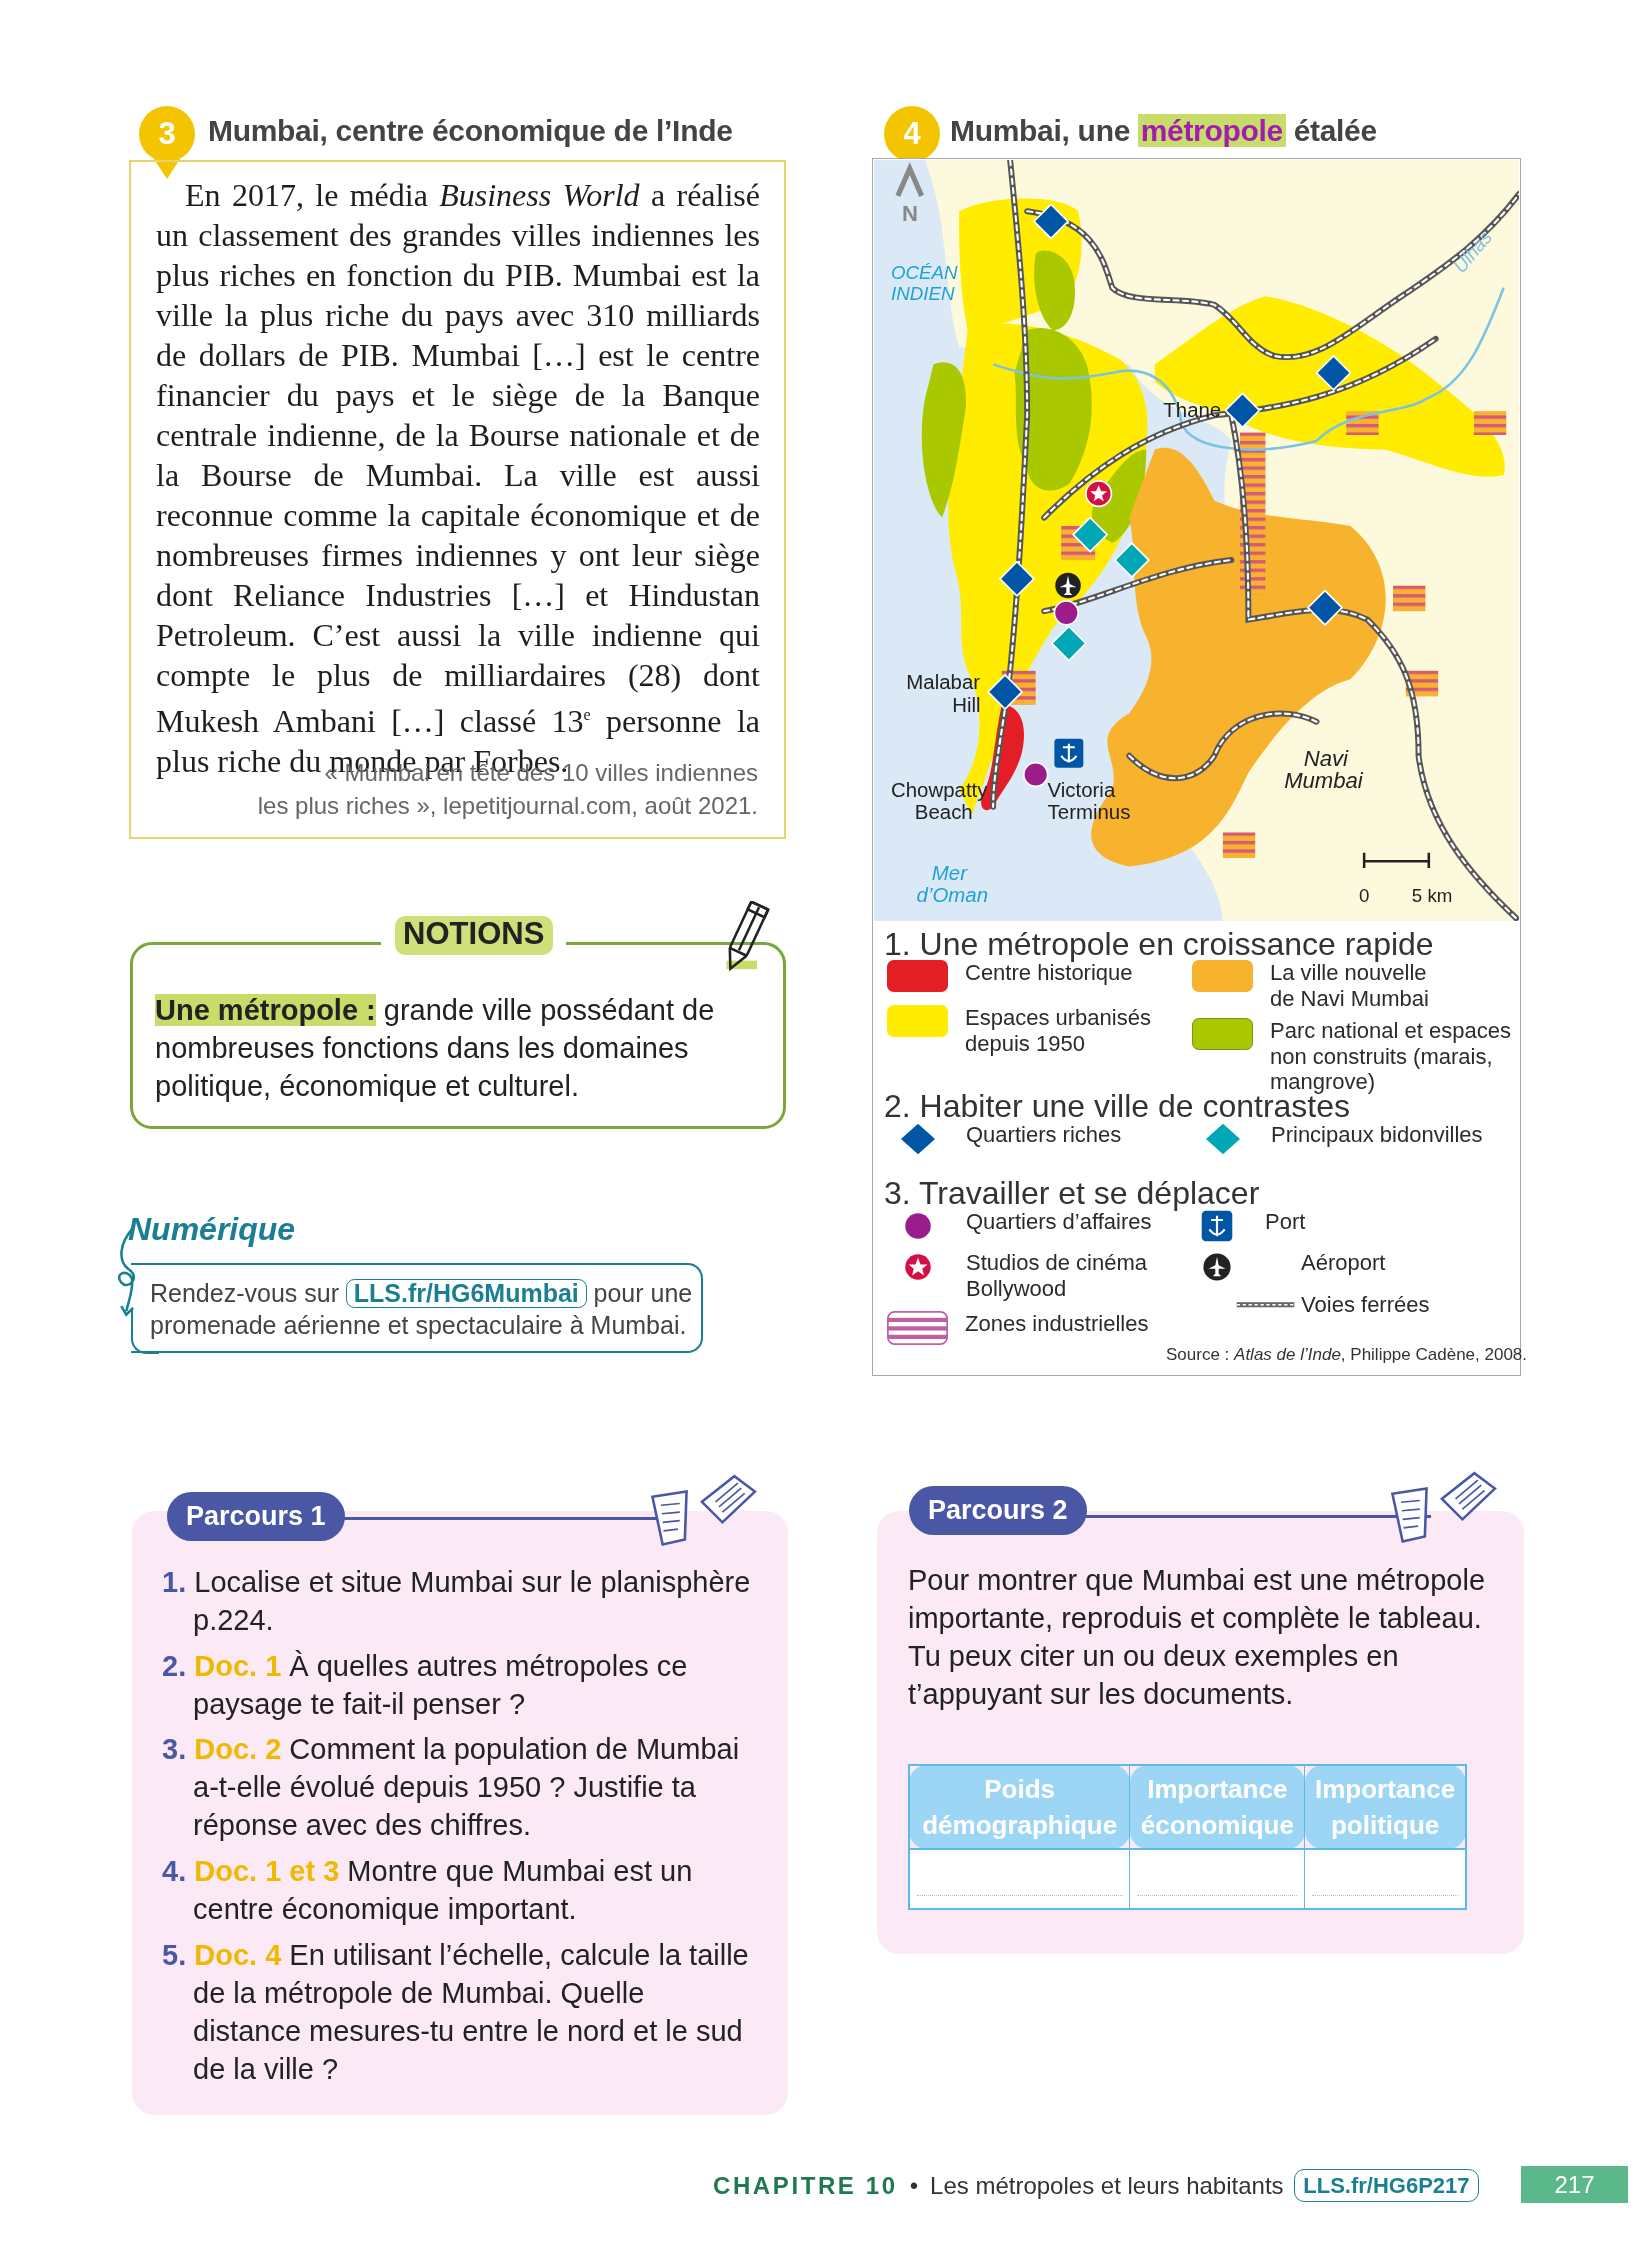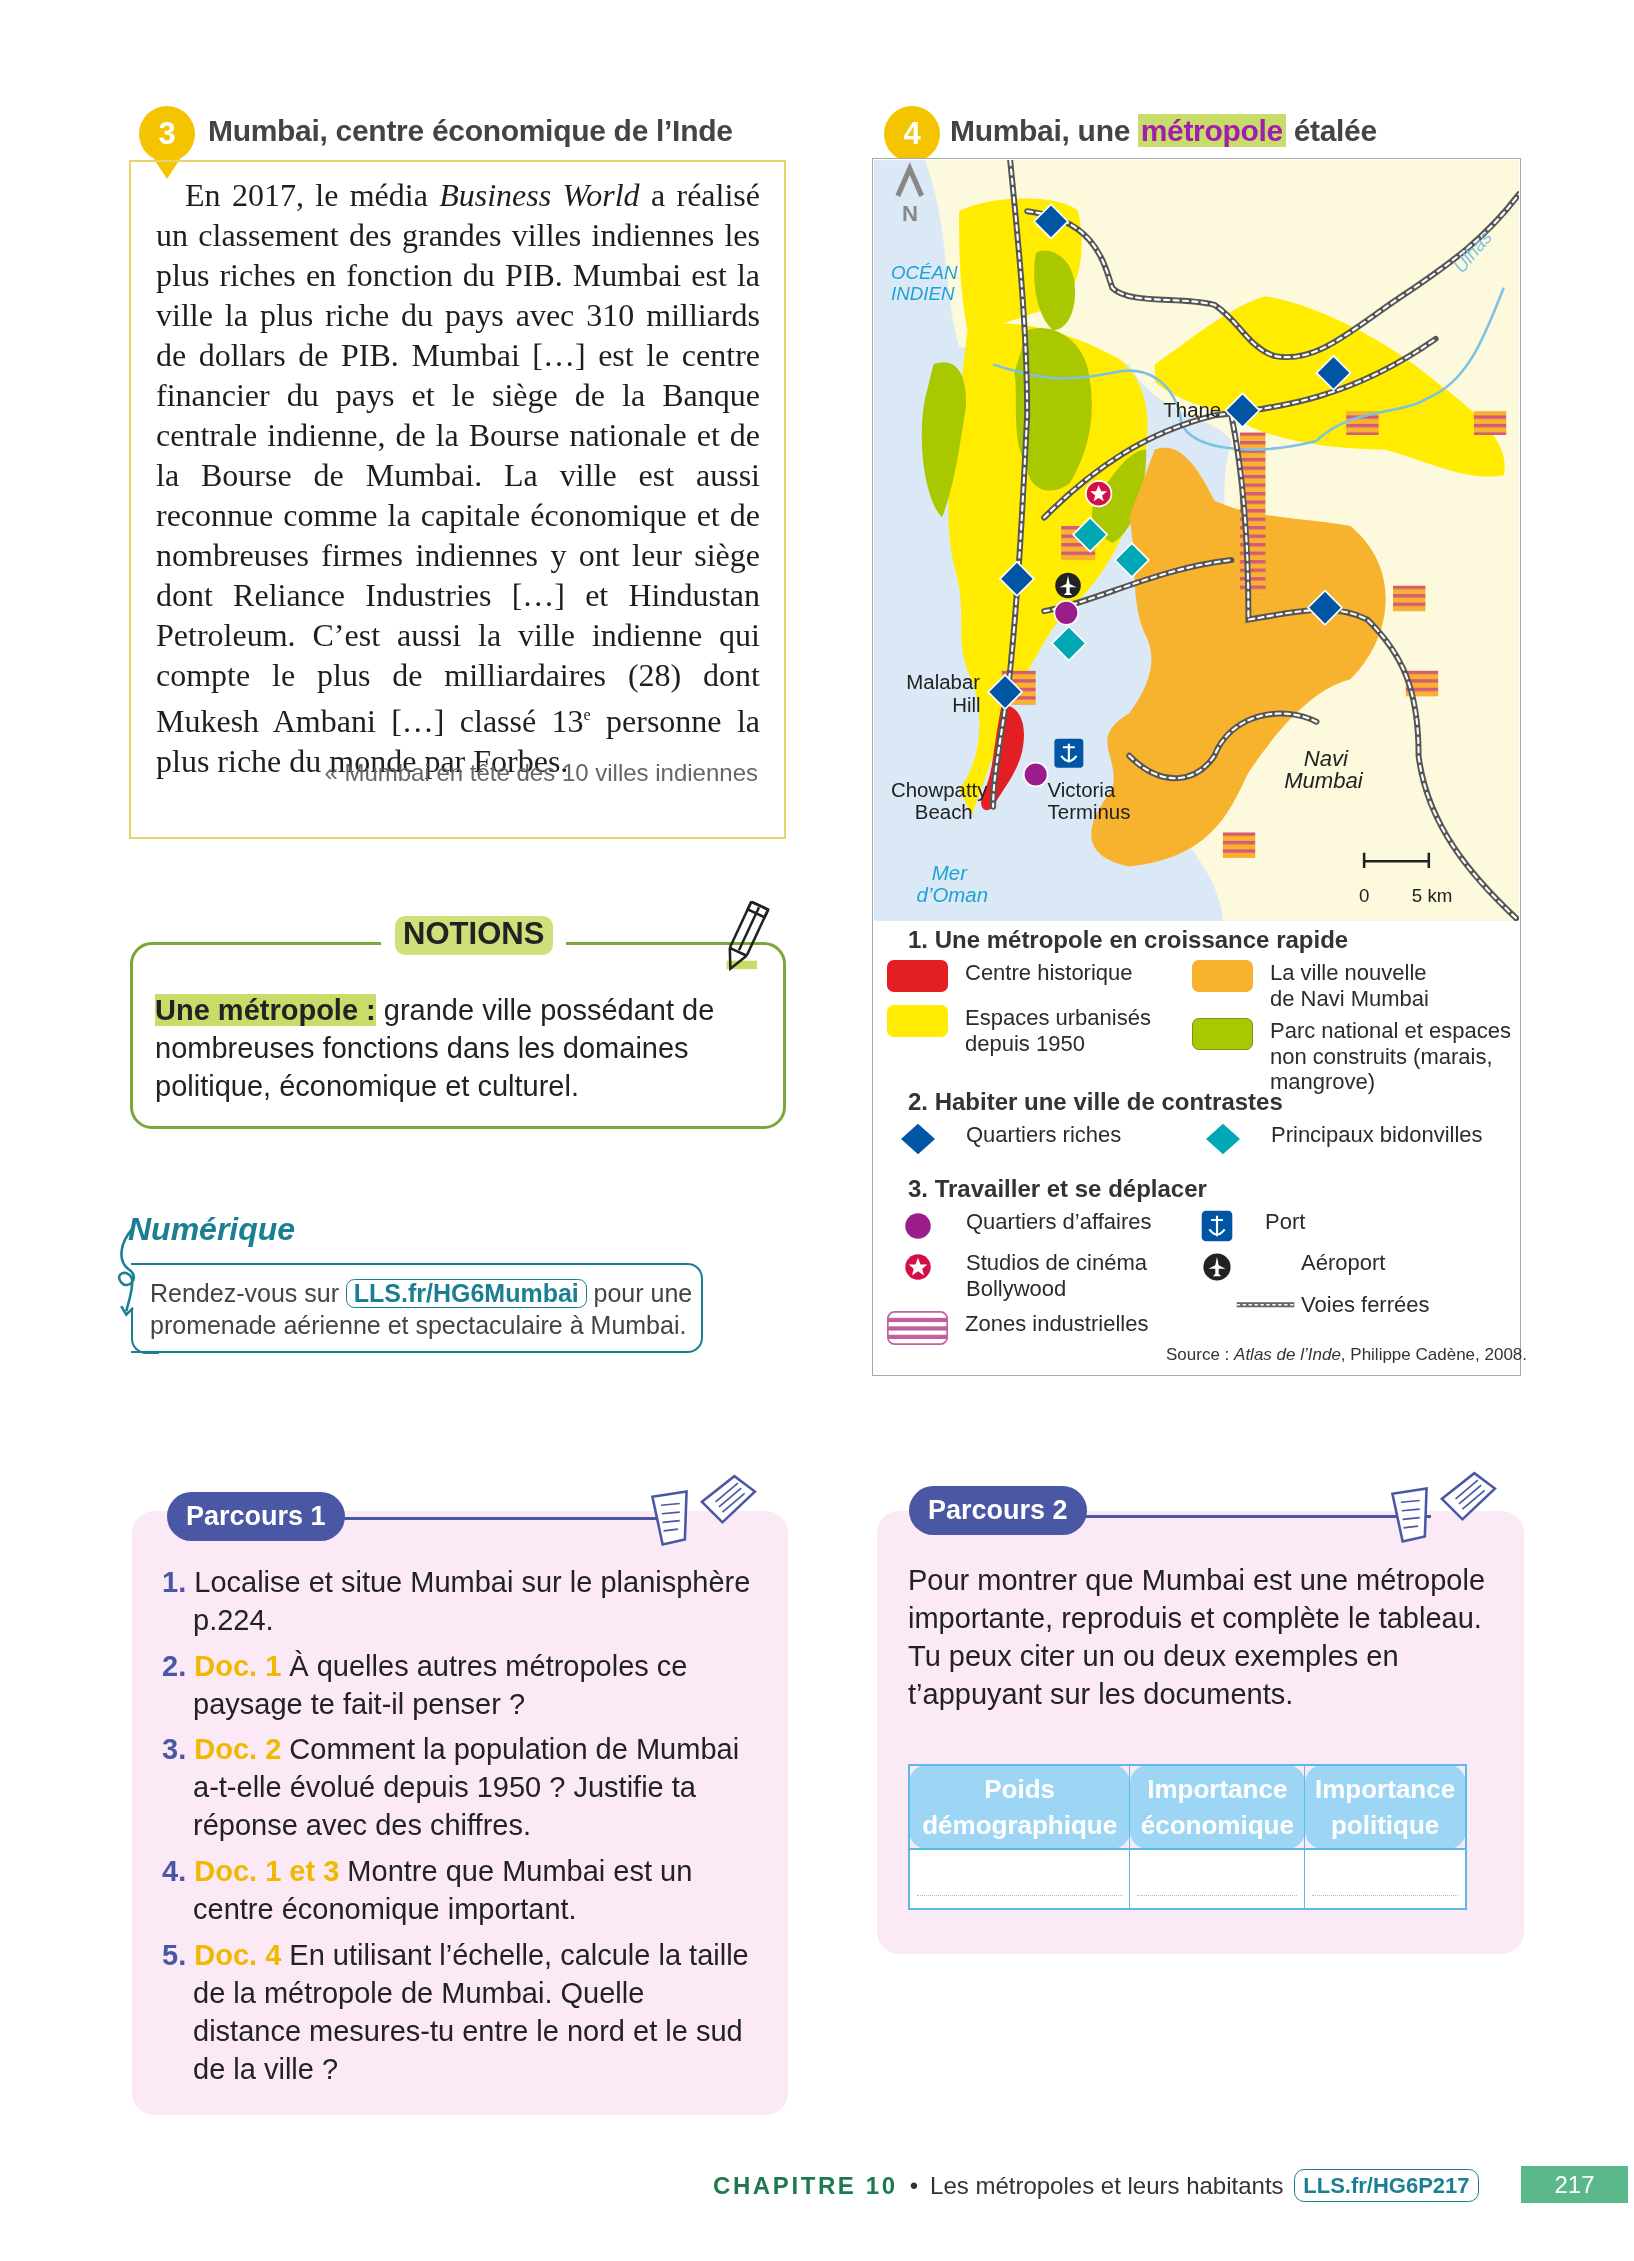--- a/index.html
+++ b/index.html
@@ -30,21 +30,21 @@
   
   .num-title { position:absolute; left:128px; top:1211px; font-size: 32px; font-weight: bold; font-style: italic; color: #1a7f92; }
   .num-box { position:absolute; left:131px; top:1263px; width:572px; height:90px; border: 2.6px solid #1a7f92; border-left: none; border-radius: 0 15.3px 15.3px 0; }
   .num-box::before { content:""; position:absolute; left:0; bottom:-2.6px; width: 25.5px; height: 43px; border-left: 2.6px solid #1a7f92; border-bottom: 2.6px solid #1a7f92; border-radius: 0 0 0 15.3px; }
   .num-text { position:absolute; left:150px; top:1277px; width:553px; font-size: 25px; line-height: 32px; color: #444; }
   .link-pill { display:inline-block; border: 1.7px solid #1a7f92; border-radius: 8.5px; color: #1a7f92; font-weight: bold; padding: 0 6.8px; line-height: 27px; }
 
   
   .map-frame { position:absolute; left:872px; top:158px; width:649px; height:1218px; border: 1.7px solid #a8a8a8; background: #fff; }
   .map-svg { position:absolute; left:874px; top:160px; width:645px; height:761px; }
-  .leg-h { font-weight: bold; font-size: 24px; color: #333; margin-left: 24px; }
+  .leg-h { font-weight: normal; font-size: 32px; color: #333; }
   .leg-row { position:absolute; display:flex; align-items:flex-start; }
   .swatch { width: 61px; height: 32px; border-radius: 6.8px; flex: none; }
   .leg-label { line-height: 25.5px; margin-left: 17px; }
 
   
   .parc-box { position:absolute; background: #fbeaf5; border-radius: 22px; }
   .parc-pill { position:absolute; background: #4a57a4; color: #fff; font-size: 27px; font-weight: bold; border-radius: 25.5px; padding: 5.1px 19px; height: 49px; line-height: 39px; }
   .parc-line { position:absolute; height: 2.6px; background: #4a57a4; }
   .parc-list { position:absolute; font-size: 29px; line-height: 38px; color: #222; }
   .parc-list .item { margin-bottom: 7.7px; padding-left: 31px; text-indent: -31px; }
@@ -69,20 +69,21 @@
 <div class="badge" style="left:139px;top:106px;">
     <span>3</span>
   </div>
 <div class="doc-title" style="left:208px;top:114px;">Mumbai, centre économique de l’Inde</div>
 <div class="doc3-box"></div>
 <div class="doc3-text">
   <p><span>En 2017, le média </span><i>Business World</i><span> a réalisé un classement des grandes villes indiennes les plus riches en fonction du PIB. Mumbai est la ville la plus riche du pays avec 310 milliards de dollars de PIB. Mumbai […] est le centre financier du pays et le siège de la Banque centrale indienne, de la Bourse nationale et de la Bourse de Mumbai. La ville est aussi reconnue comme la capitale économique et de nombreuses firmes indiennes y ont leur siège dont Reliance Industries […] et Hindustan Petroleum. C’est aussi la ville indienne qui compte le plus de milliardaires (28) dont Mukesh Ambani […] classé 13</span><sup>e</sup><span> personne la plus riche du monde par Forbes.</span></p>
 </div>
 <div class="doc3-cite">
   <div>« Mumbai en tête des 10 villes indiennes</div>
+  <div>les plus riches », lepetitjournal.com, août 2021.</div>
 </div>
 
 <div class="notions-box"></div>
 <div class="notions-title"><span>NOTIONS</span></div>
 <svg class="abs" style="left:713px;top:901px;" width="61" height="82" viewBox="0 0 72 96">
   <rect x="-14" y="70" width="36" height="10" fill="#c8dc6a" transform="translate(30,0)"></rect>
   <g transform="rotate(25 40 40)" fill="none" stroke="#222" stroke-width="3">
     <rect x="28" y="2" width="22" height="60" rx="2"></rect>
     <line x1="39" y1="4" x2="39" y2="60"></line>
     <path d="M28 62 L39 84 L50 62"></path>

